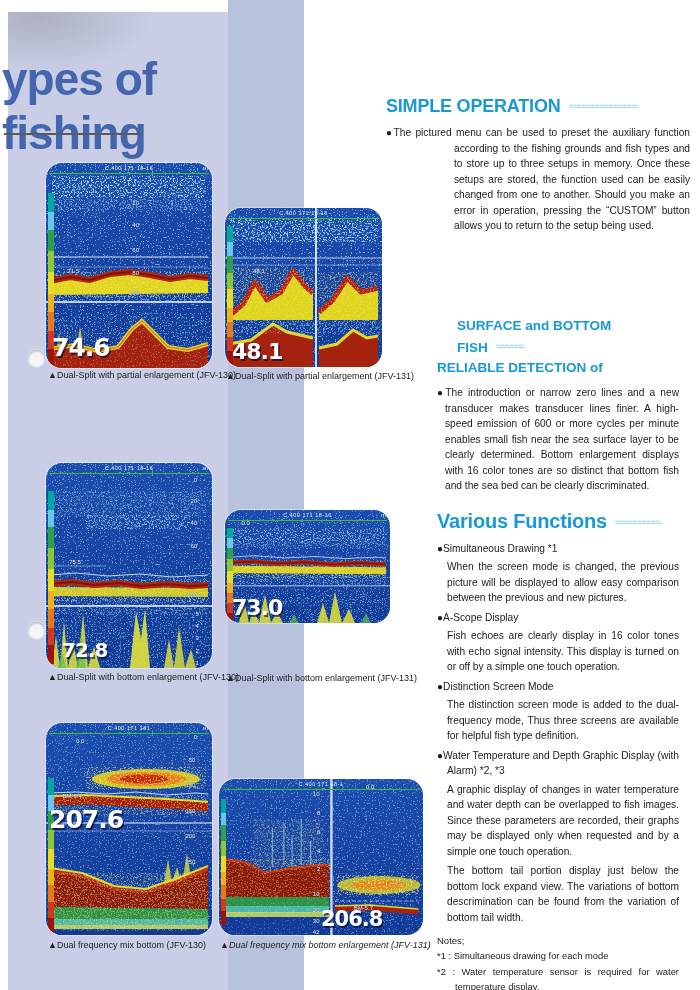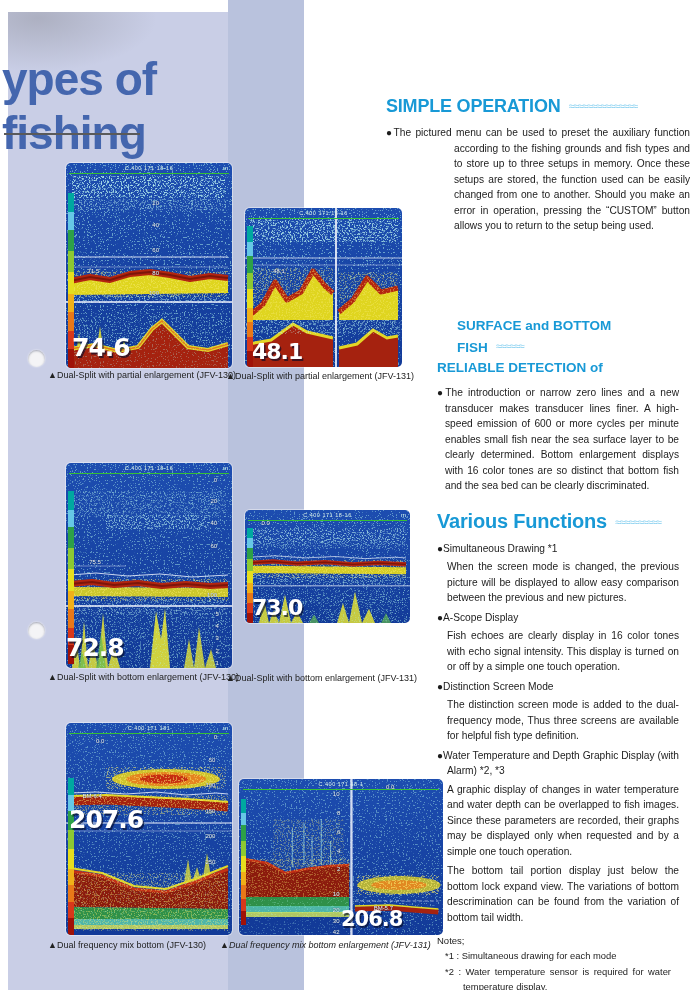--- a/index.html
+++ b/index.html
@@ -10,21 +10,21 @@
   .panel-strip{position:absolute;left:228px;top:0;width:76px;height:990px;background:#b9c2dd;}
   .smudge{position:absolute;left:8px;top:12px;width:150px;height:60px;
           background:radial-gradient(ellipse at 20% 10%,rgba(120,120,125,.35),rgba(120,120,125,0) 70%);}
   .hole{position:absolute;width:17px;height:17px;border-radius:50%;background:#f4f4f6;
         box-shadow:inset 0 1px 2px rgba(90,95,120,.5),0 0 2px rgba(255,255,255,.8);}
   .page-title{position:absolute;left:2px;top:52px;width:300px;color:#4466ae;font-weight:bold;
               font-size:46px;letter-spacing:-1px;}
   .title-rule{position:absolute;left:4px;top:133px;width:136px;height:2px;background:#5a5a5a;}
 
   
-  .sonar{position:absolute;border-radius:5px;overflow:hidden;box-shadow:0 0 0 1px rgba(255,255,255,.4);margin-left:20px;}
+  .sonar{position:absolute;border-radius:16px;overflow:hidden;box-shadow:0 0 0 1px rgba(255,255,255,.4);}
   .sonar svg{position:absolute;left:0;top:0;width:100%;height:100%;}
   .s-head{position:absolute;left:0;right:0;top:1px;text-align:center;color:#d8f0e8;
           font-size:5.5px;line-height:8px;letter-spacing:.5px;z-index:5;}
   .s-hline{position:absolute;left:2%;right:2%;top:10px;height:1px;background:#35c035;z-index:5;}
   .s-unit{position:absolute;top:2px;right:4px;color:#dfe;font-size:6px;z-index:6;}
   .colorbar{position:absolute;left:2px;width:6px;z-index:6;
     background:linear-gradient(#00a8a0 0%,#00a8a0 11%,#66c8e6 11%,#66c8e6 21%,#2da048 21%,#2da048 33%,
     #8cc832 33%,#8cc832 45%,#e6de1e 45%,#e6de1e 58%,#f0b018 58%,#f0b018 68%,#e87818 68%,#e87818 79%,
     #d8381a 79%,#d8381a 89%,#a01208 89%,#a01208 100%);}
   .lab{position:absolute;color:#eaf4ff;font-size:6px;line-height:6px;z-index:6;text-shadow:0 0 1px #123;}
@@ -39,21 +39,21 @@
   .sec-title{color:#1899d6;font-weight:bold;font-size:18px;letter-spacing:-.2px;margin:0 0 8px;}
   .sub-title{color:#1899d6;font-weight:bold;font-size:13.5px;margin:0;line-height:20px;}
   .vf-title{color:#1899d6;font-weight:bold;font-size:20px;margin:16px 0 8px;letter-spacing:-.2px;}
   .wave{color:#8ed2f0;font-size:11px;letter-spacing:-1.5px;margin-left:8px;vertical-align:2px;font-weight:normal;}
   .b,.vf-b,.vf-h,.note{color:#1c1c1c;font-size:10.2px;line-height:15.5px;text-align:justify;margin:0 0 3px;}
   .hang10{padding-left:10px;text-indent:-10px;}
   .hang68{padding-left:68px;text-indent:-68px;}
   .hang8{padding-left:8px;text-indent:-8px;}
   .vf-b{padding-left:10px;margin:0 0 4px;}
   .note-label{color:#1c1c1c;font-size:9.5px;margin:10px 0 2px;}
-  .note{font-size:9.4px;line-height:15px;padding-left:18px;text-indent:-18px;margin:0 8px 1px;}
+  .note{font-size:9.4px;line-height:15px;padding-left:18px;text-indent:-18px;margin:0 0 1px;}
   .bt{font-size:10px;}
 </style>
 </head>
 <body>
 
 <div class="page">
 
   <svg width="0" height="0" style="position:absolute" aria-hidden="true">
     <defs>
       <linearGradient id="bgG" x1="0" y1="0" x2="0" y2="1">
@@ -177,21 +177,21 @@
     <span class="lab" style="left:87%;top:17%;">20</span>
     <span class="lab" style="left:87%;top:28%;">40</span>
     <span class="lab" style="left:87%;top:39%;">60</span>
     <span class="lab" style="left:85%;top:63%;">100</span>
     <span class="lab" style="left:90%;top:72%;">5</span>
     <span class="lab" style="left:90%;top:78%;">4</span>
     <span class="lab" style="left:90%;top:84%;">3</span>
     <span class="lab" style="left:90%;top:90%;">2</span>
     <span class="lab" style="left:90%;top:96%;">1</span>
     <span class="ov" style="left:14%;top:47%;">75.5</span>
-    <div class="big-num" style="left:0;bottom:6px;font-size:25px;">72.8</div>
+    <div class="big-num" style="left:16px;bottom:6px;font-size:20px;">72.8</div>
   </div>
   <div class="cap" style="left:48px;top:672px;">▲Dual-Split with bottom enlargement (JFV-130)</div>
 
   <div class="sonar" style="left:225px;top:510px;width:165px;height:113px;">
     <svg viewBox="0 0 165 158" preserveAspectRatio="none">
       <rect width="165" height="158" fill="url(#bgG)"></rect>
       <rect width="165" height="158" filter="url(#spk)" opacity="0.45"></rect>
       <rect x="4" y="26" width="157" height="18" filter="url(#spk2)" opacity="0.55"></rect>
       <rect x="4" y="46" width="157" height="8" filter="url(#spk2)" opacity="0.35"></rect>
       <path d="M4,66 L30,64 L60,67 L90,65 L120,68 L150,66 L161,67" fill="none" stroke="#e9eefb" stroke-width="1" opacity="0.8"></path>

